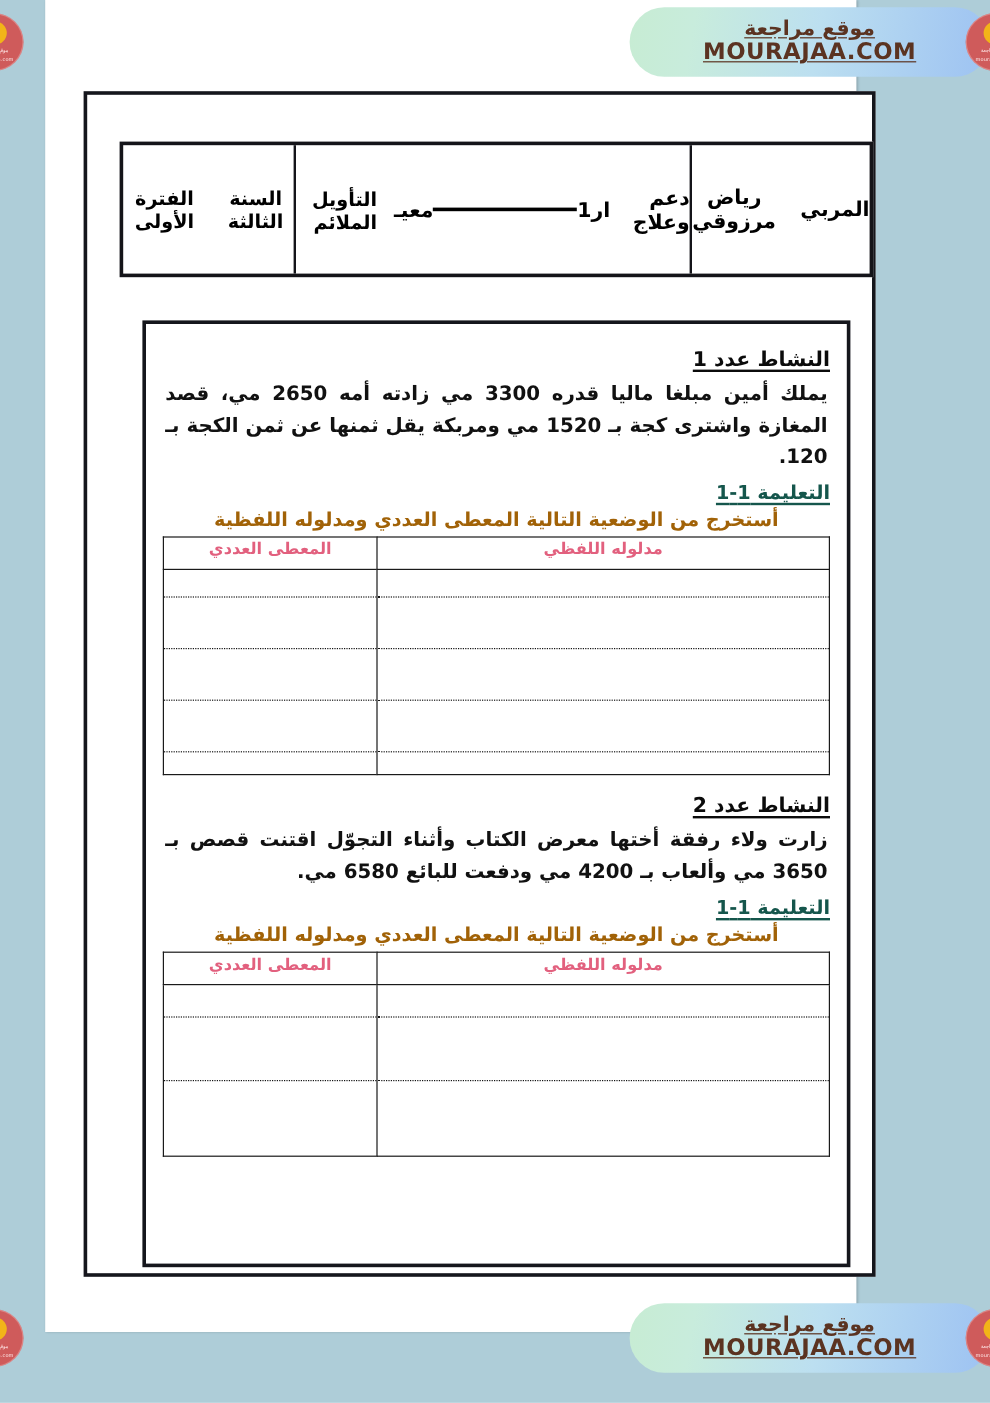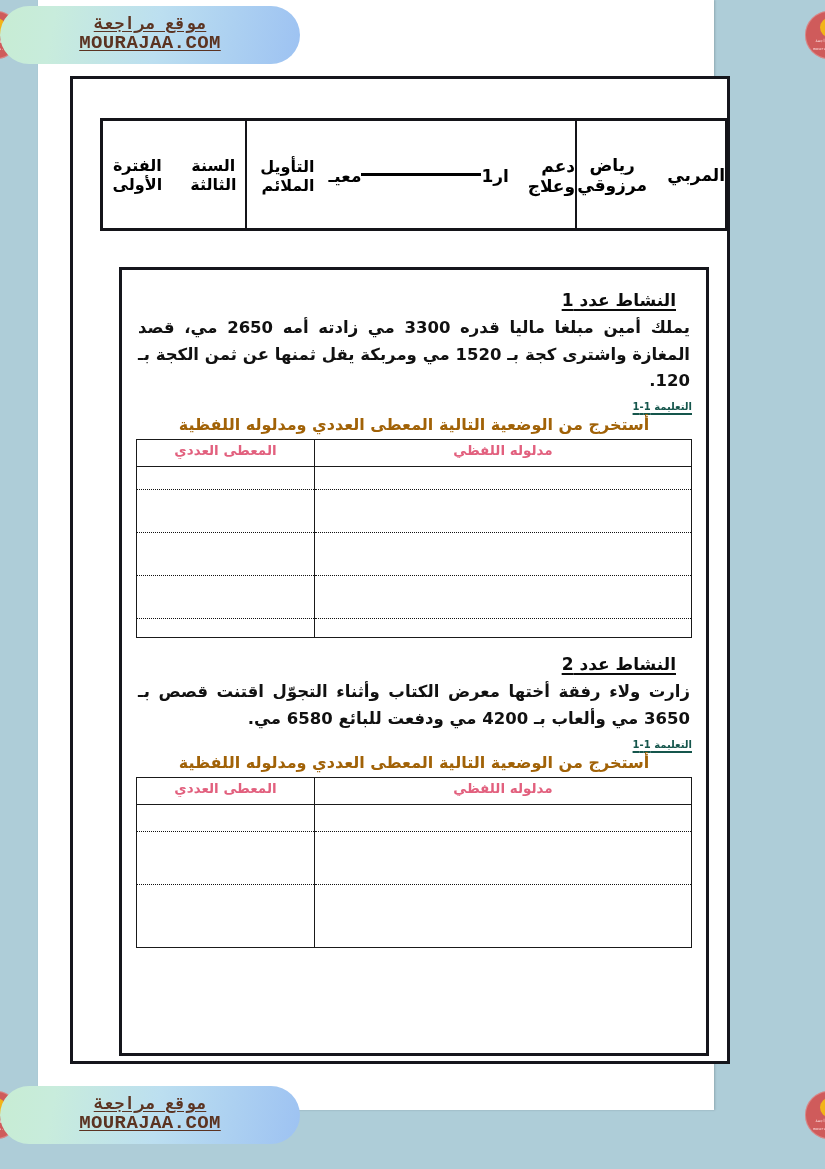--- a/index.html
+++ b/index.html
@@ -27,23 +27,22 @@
   }
 
   
   .wm-bar {
     position: absolute;
     left: 0;
     width: 825px;
     height: 66px;
     display: flex;
     align-items: center;
-    justify-content: flex-end;
+    justify-content: flex-start;
     z-index: 40;
-    font-family: Liberation Mono, monospace;
   }
   .wm-head { top: 2px; }
   .wm-foot { top: 1082px; }
 
   .wm-pill {
     position: relative;
     width: 300px;
     height: 58px;
     border-radius: 30px;
     background: linear-gradient(100deg, #c7ecd3 0%, #c8ecdc 18%, #bcdff0 52%, #9dc2f2 100%);
@@ -200,36 +199,36 @@
   
   .activity { margin-bottom: 2px; }
   .act-title {
     text-align: right;
     font-size: 17px;
     font-weight: 700;
     color: #0b0b0b;
     text-decoration: underline;
     text-underline-offset: 3px;
     text-decoration-thickness: 1.6px;
-    margin: 0 16px 5px 0;
+    margin: 0 0 5px 0;
     direction: rtl;
   }
   .act-body {
     text-align: justify;
     text-align-last: right;
     font-size: 16.5px;
     line-height: 1.62;
     color: #111;
     margin: 0 2px 6px 2px;
     direction: rtl;
     font-weight: 700;
   }
   .task-label {
     text-align: right;
-    font-size: 10px;
+    font-size: 16px;
     font-weight: 700;
     color: #15564c;
     text-decoration: underline;
     text-underline-offset: 3px;
     text-decoration-thickness: 1.6px;
     margin: 0 0 3px 0;
     direction: rtl;
   }
   .task-text {
     text-align: center;

